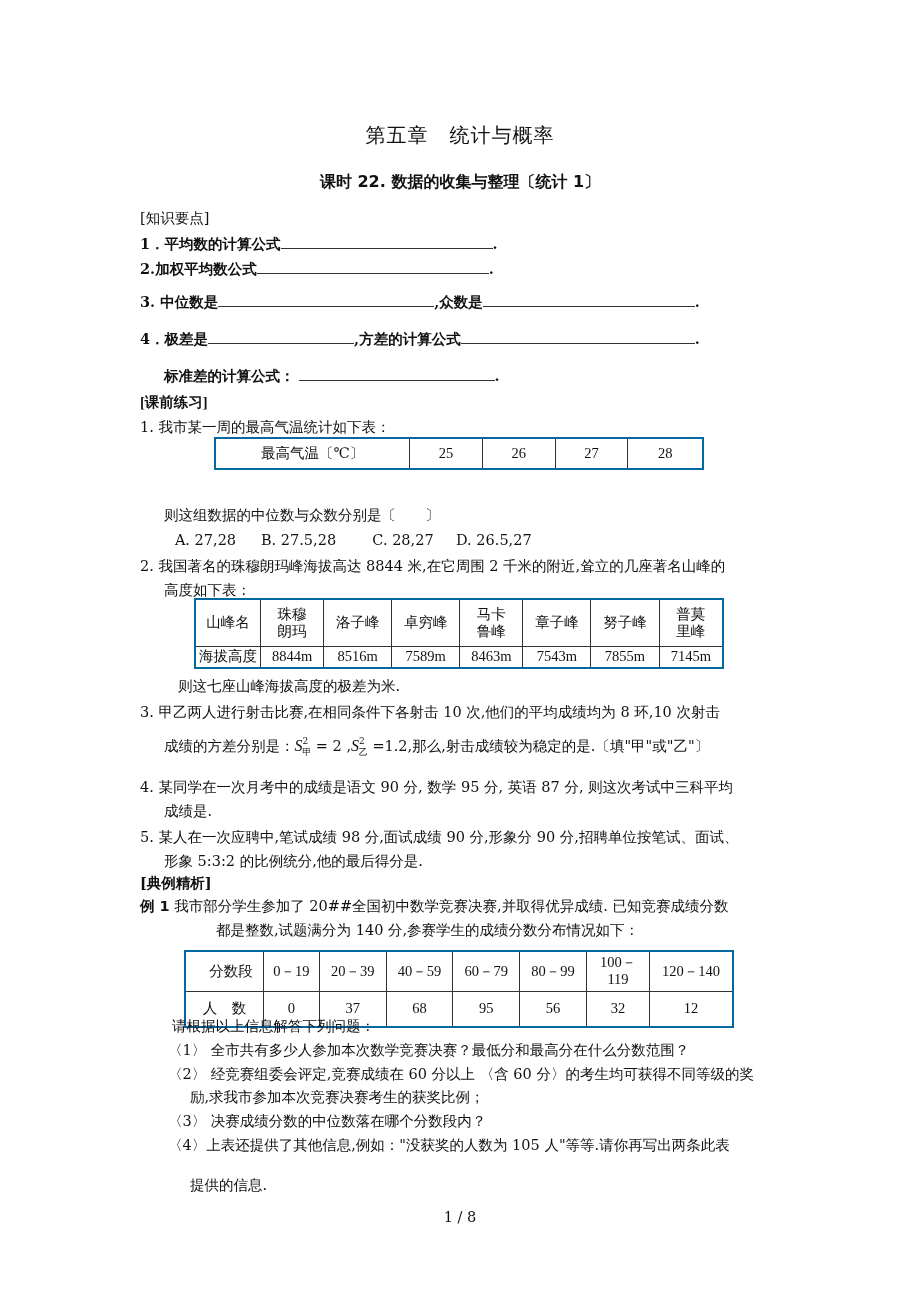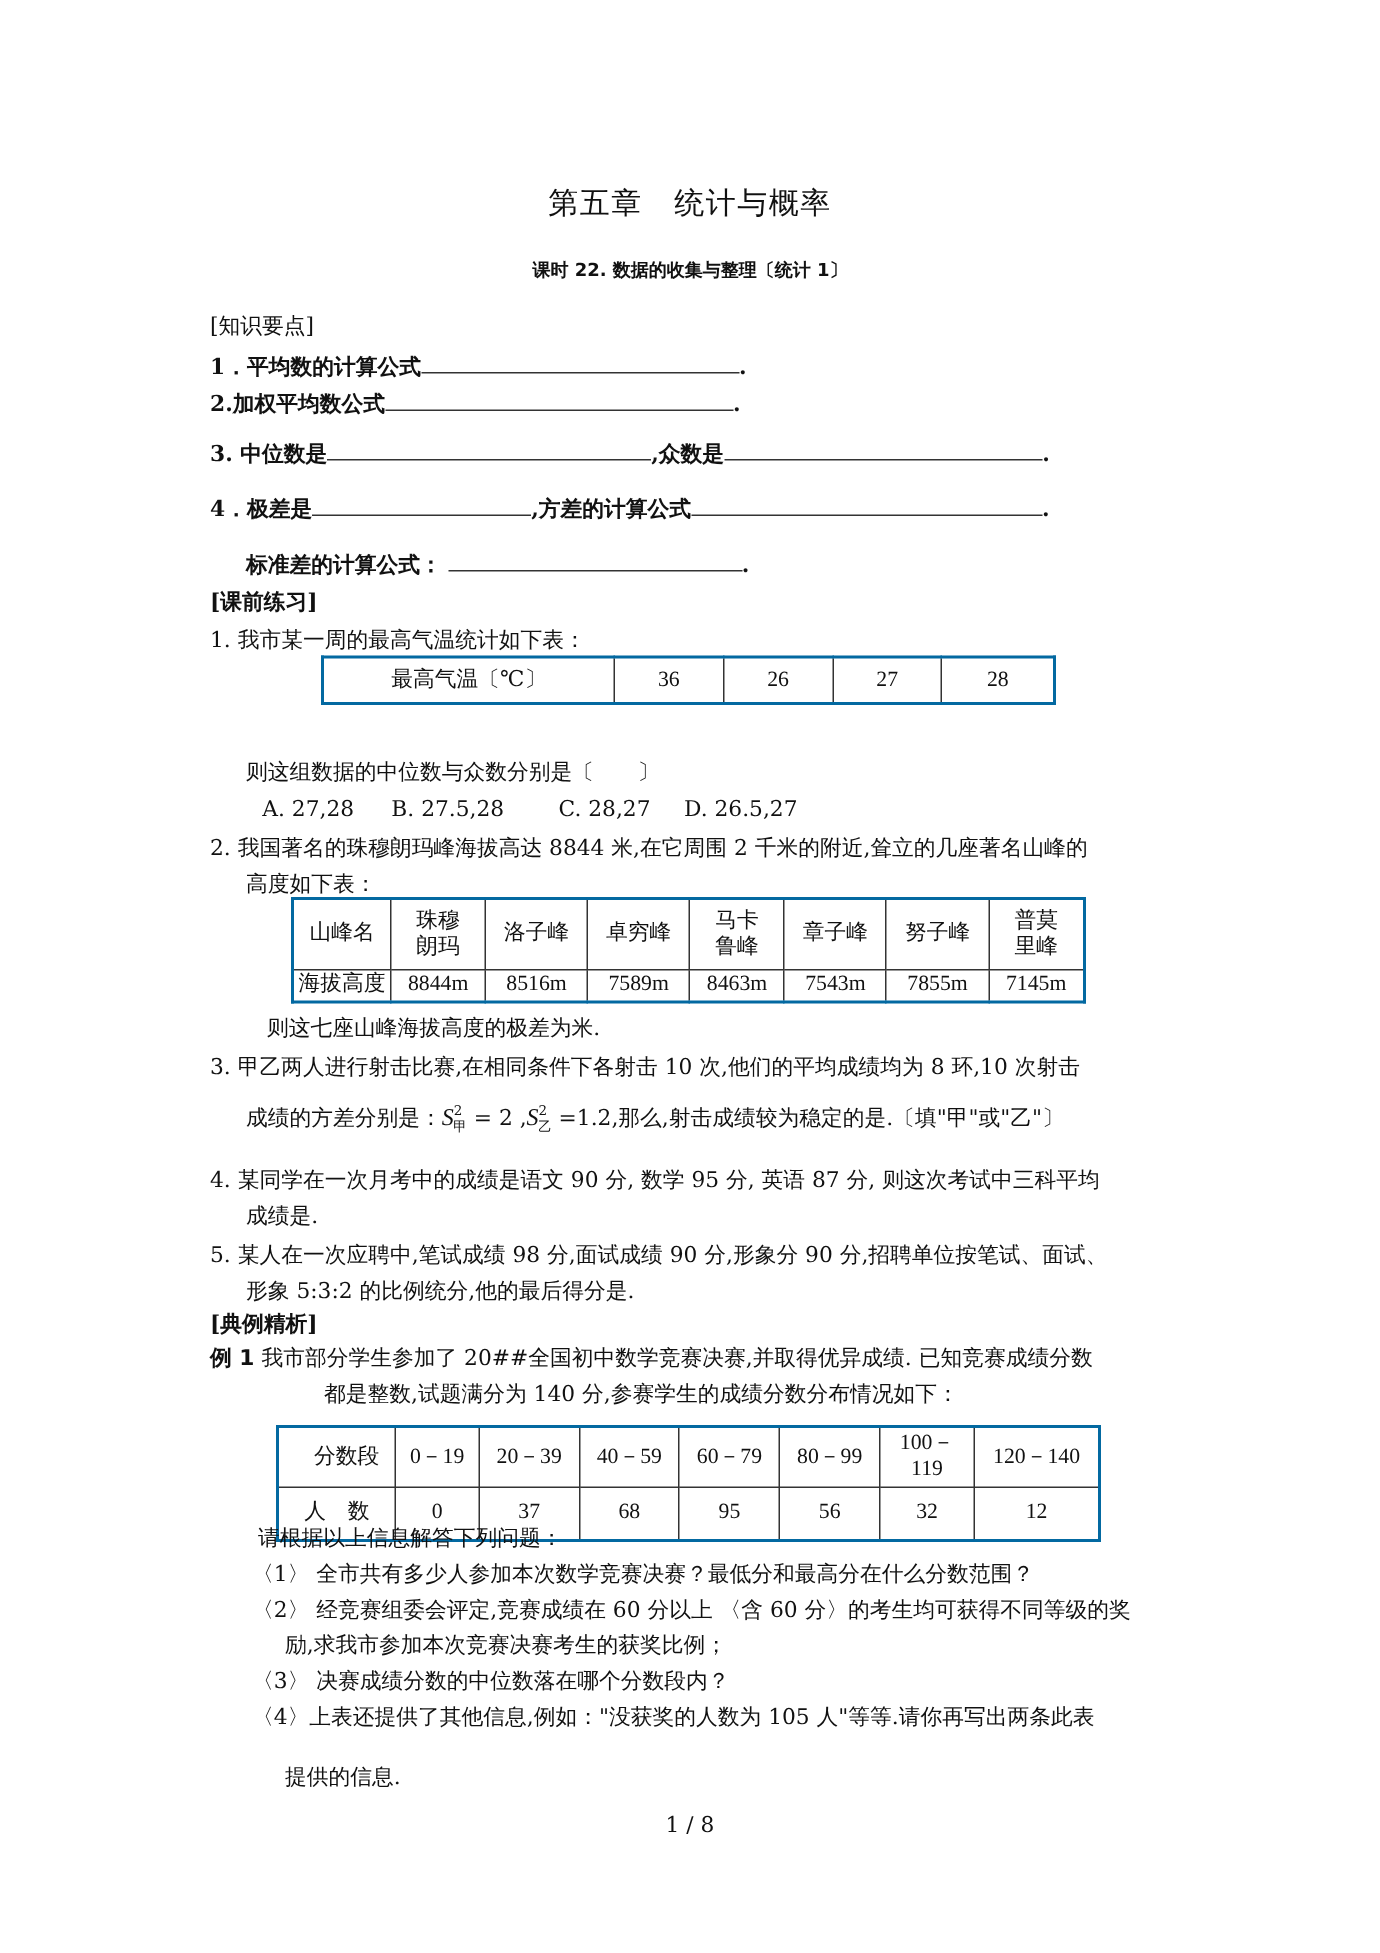--- a/index.html
+++ b/index.html
@@ -4,21 +4,21 @@
 <style>
   html, body { margin:0; padding:0; background:#ffffff; }
   body { width:920px; height:1302px; position:relative; overflow:hidden;
          font-family:"DejaVu Serif","Liberation Serif",serif; color:#111; }
   .abs { position:absolute;text-align:center; }
   .t { font-size:14.5px; line-height:20px; white-space:nowrap; }
   .sans { font-family:"DejaVu Sans","Liberation Sans",sans-serif; }
   .b { font-weight:bold; }
   .blank { display:inline-block; border-bottom:1px solid #333; height:14px; vertical-align:baseline; }
   .chapter { font-size:20px; font-weight:500; letter-spacing:1px; }
-  .lesson { font-size:12px; font-weight:bold; }
+  .lesson { font-size:16px; font-weight:bold; }
   table.grid { border-collapse:collapse; position:absolute; font-family:"Liberation Serif","DejaVu Serif",serif; font-size:14.5px; }
   table.grid td { border:1px solid #333; text-align:center; padding:0; line-height:17px; }
   table.grid { border:2px solid #0369a1; }
   .sup { font-size:9px; position:relative; top:-7px; }
   .sub { font-size:9px; position:relative; top:4px; margin-left:-6px; }
   .ital { font-style:italic; font-family:"Liberation Serif",serif; font-size:16px; }
 </style>
 </head>
 <body>
 
@@ -36,28 +36,28 @@
 <div class="abs t b" style="left:140px;top:292px;">
   <span>3. 中位数是</span><span class="blank" style="width:216px;"></span><span>,众数是</span><span class="blank" style="width:212px;"></span><span>.</span>
 </div>
 <div class="abs t b" style="left:140px;top:329px;">
   <span>4．极差是</span><span class="blank" style="width:146px;"></span><span>,方差的计算公式</span><span class="blank" style="width:234px;"></span><span>.</span>
 </div>
 <div class="abs t b" style="left:164px;top:366px;">
   <span>标准差的计算公式：</span><span class="blank" style="width:196px;margin-left:4px;"></span><span>.</span>
 </div>
 
-<div class="abs t b" style="left:140px;top:392px;">[课前练习]</div>
+<div class="abs t b" style="left:140px;top:392px;font-family:Liberation Serif, serif;">[课前练习]</div>
 <div class="abs t" style="left:140px;top:417px;">1. 我市某一周的最高气温统计如下表：</div>
 
 <table class="grid" style="left:214px;top:437px;width:490px;">
   <tbody>
       <tr style="height:31px;">
     <td style="width:193px;">最高气温〔℃〕</td>
-    <td>36</td>
+    <td>25</td>
     <td>26</td>
     <td>27</td>
     <td>28</td>
   </tr>
 </tbody>
   </table>
 
 <div class="abs t" style="left:164px;top:505px;">则这组数据的中位数与众数分别是〔　　〕</div>
 <div class="abs t" style="left:164px;top:530px;">
   <span style="display:inline-block;width:83px;">A. 27,28</span><span style="display:inline-block;width:103px;">B. 27.5,28</span><span style="display:inline-block;width:106px;">C. 28,27</span><span>D. 26.5,27</span>

